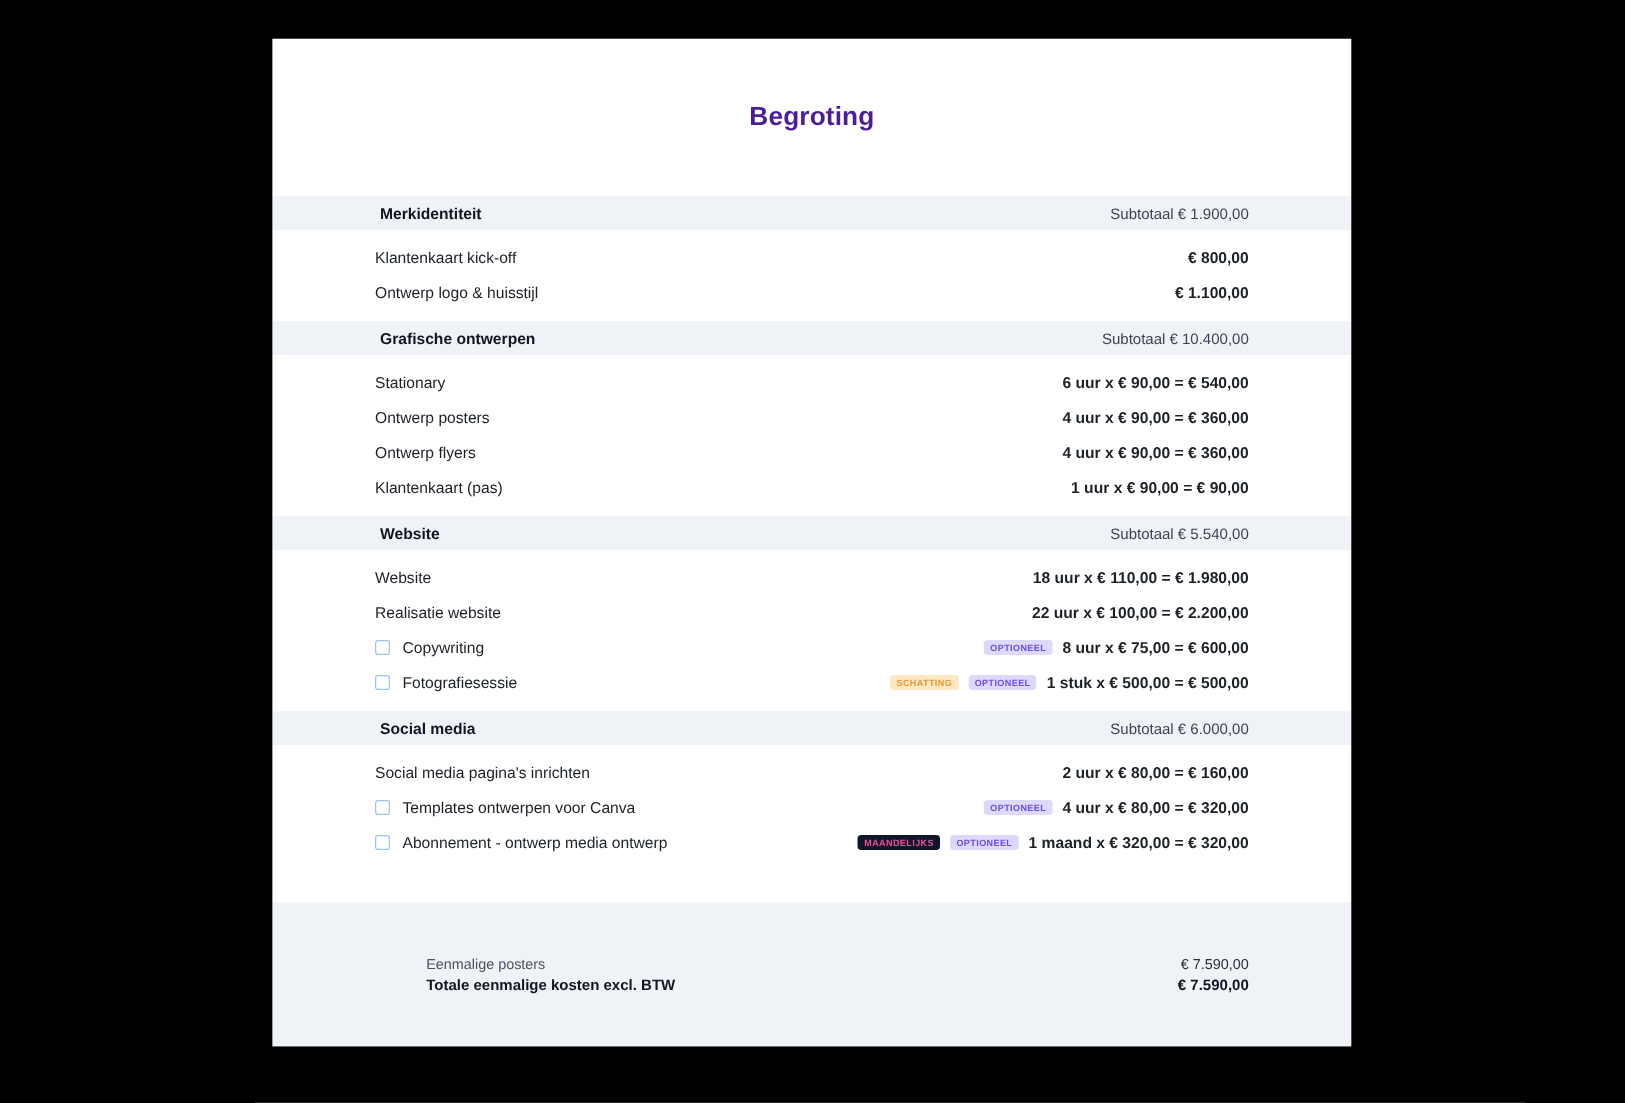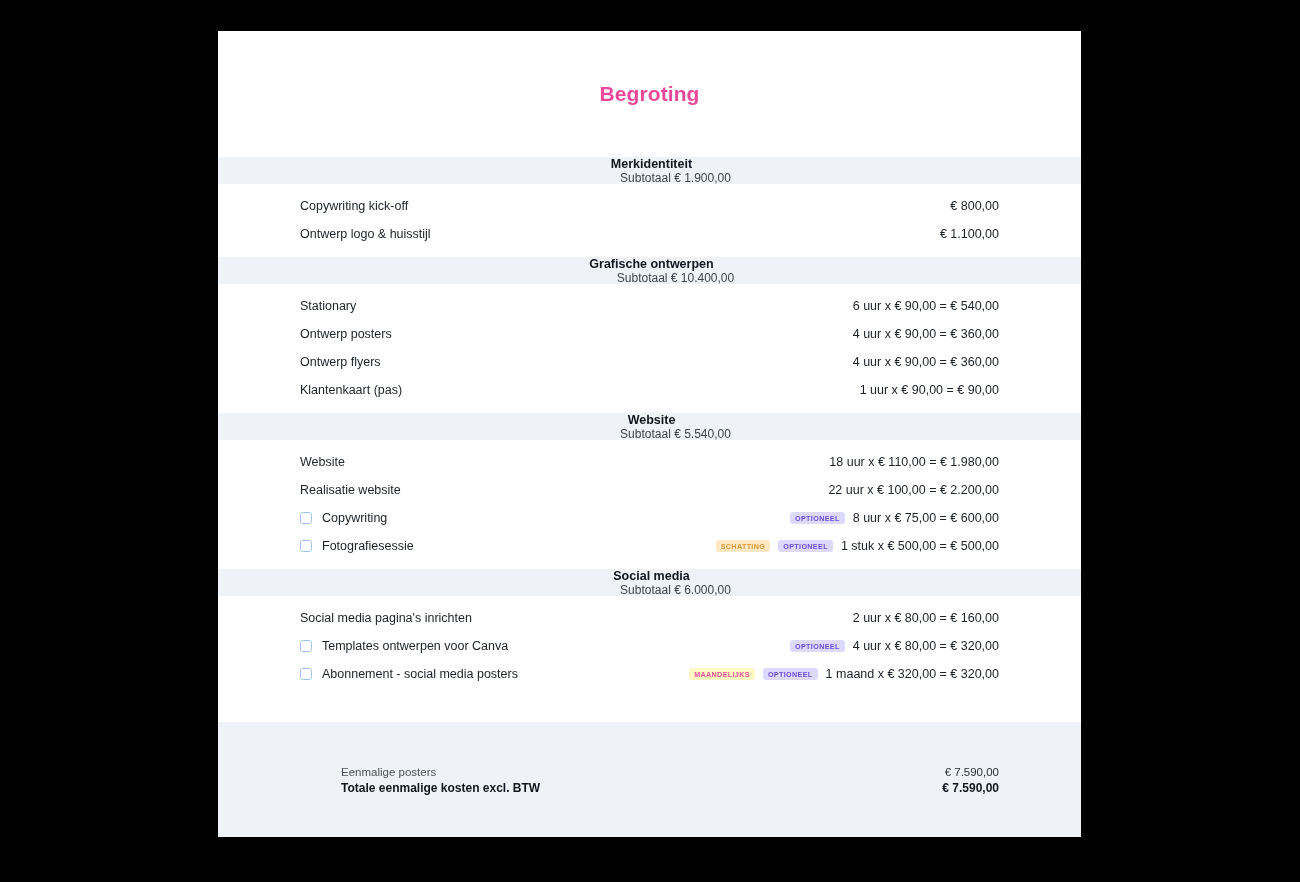--- a/index.html
+++ b/index.html
@@ -34,34 +34,33 @@
   .title-block {
     height: 126px;
     display: flex;
     align-items: center;
     justify-content: center;
     background: #ffffff;
   }
   .doc-title {
     font-size: 21px;
     font-weight: bold;
-    color: #ec4899;
+    color: #4c1d95;
     letter-spacing: 0.1px;
   }
 
   
   .section-header {
     height: 27px;
     background: #eff3f7;
     display: flex;
     align-items: center;
     justify-content: space-between;
     padding: 0 82px 0 86px;
     box-sizing: border-box;
-    flex-direction: column;
   }
   .section-name {
     font-size: 12.5px;
     font-weight: bold;
     color: #11161f;
   }
   .section-subtotal {
     font-size: 12px;
     color: #3d434d;
     margin-left: 48px;
@@ -116,28 +115,29 @@
     font-size: 7.2px;
     font-weight: bold;
     letter-spacing: 0.35px;
     padding: 3px 5px 2px 5px;
     border-radius: 3px;
     line-height: 1;
     white-space: nowrap;
   }
   .badge-optioneel { background: #ddd9fb; color: #6f4ce0; }
   .badge-schatting { background: #fde8c3; color: #e39a33; text-align: center; }
-  .badge-maandelijks { background: #fef9c3; color: #e8519a; }
+  .badge-maandelijks { background: #0f172a; color: #e8519a; }
 
   .line-amount {
     font-size: 12.5px;
     color: #1c2128;
     white-space: nowrap;
     text-align: right;
     min-width: 60px;
+    font-weight: bold;
   }
 
   
   .spacer-white {
     background: #ffffff;
     height: 25px;
   }
 
   .footer-band {
     background: #eff3f7;
@@ -173,21 +173,21 @@
     </div>
 
     <div id="sections-root">
         <div class="section-header">
           <div class="section-name">Merkidentiteit</div>
           <div class="section-subtotal">Subtotaal € 1.900,00</div>
         </div>
         <div class="section-body">
           <div class="line-row">
             <div class="line-label-wrap">
-              <div class="line-label">Copywriting kick-off</div>
+              <div class="line-label">Klantenkaart kick-off</div>
             </div>
             <div class="line-right">
               <div class="line-amount">€ 800,00</div>
             </div>
           </div>
           <div class="line-row">
             <div class="line-label-wrap">
               <div class="line-label">Ontwerp logo &amp; huisstijl</div>
             </div>
             <div class="line-right">
@@ -295,21 +295,21 @@
               <div class="line-label">Templates ontwerpen voor Canva</div>
             </div>
             <div class="line-right">
               <span class="badge badge-optioneel">OPTIONEEL</span>
               <div class="line-amount">4 uur x € 80,00 = € 320,00</div>
             </div>
           </div>
           <div class="line-row">
             <div class="line-label-wrap">
               <div class="checkbox"></div>
-              <div class="line-label">Abonnement - social media posters</div>
+              <div class="line-label">Abonnement - ontwerp media ontwerp</div>
             </div>
             <div class="line-right">
               <span class="badge badge-maandelijks">MAANDELIJKS</span>
               <span class="badge badge-optioneel">OPTIONEEL</span>
               <div class="line-amount">1 maand x € 320,00 = € 320,00</div>
             </div>
           </div>
         </div>
       </div>
 

